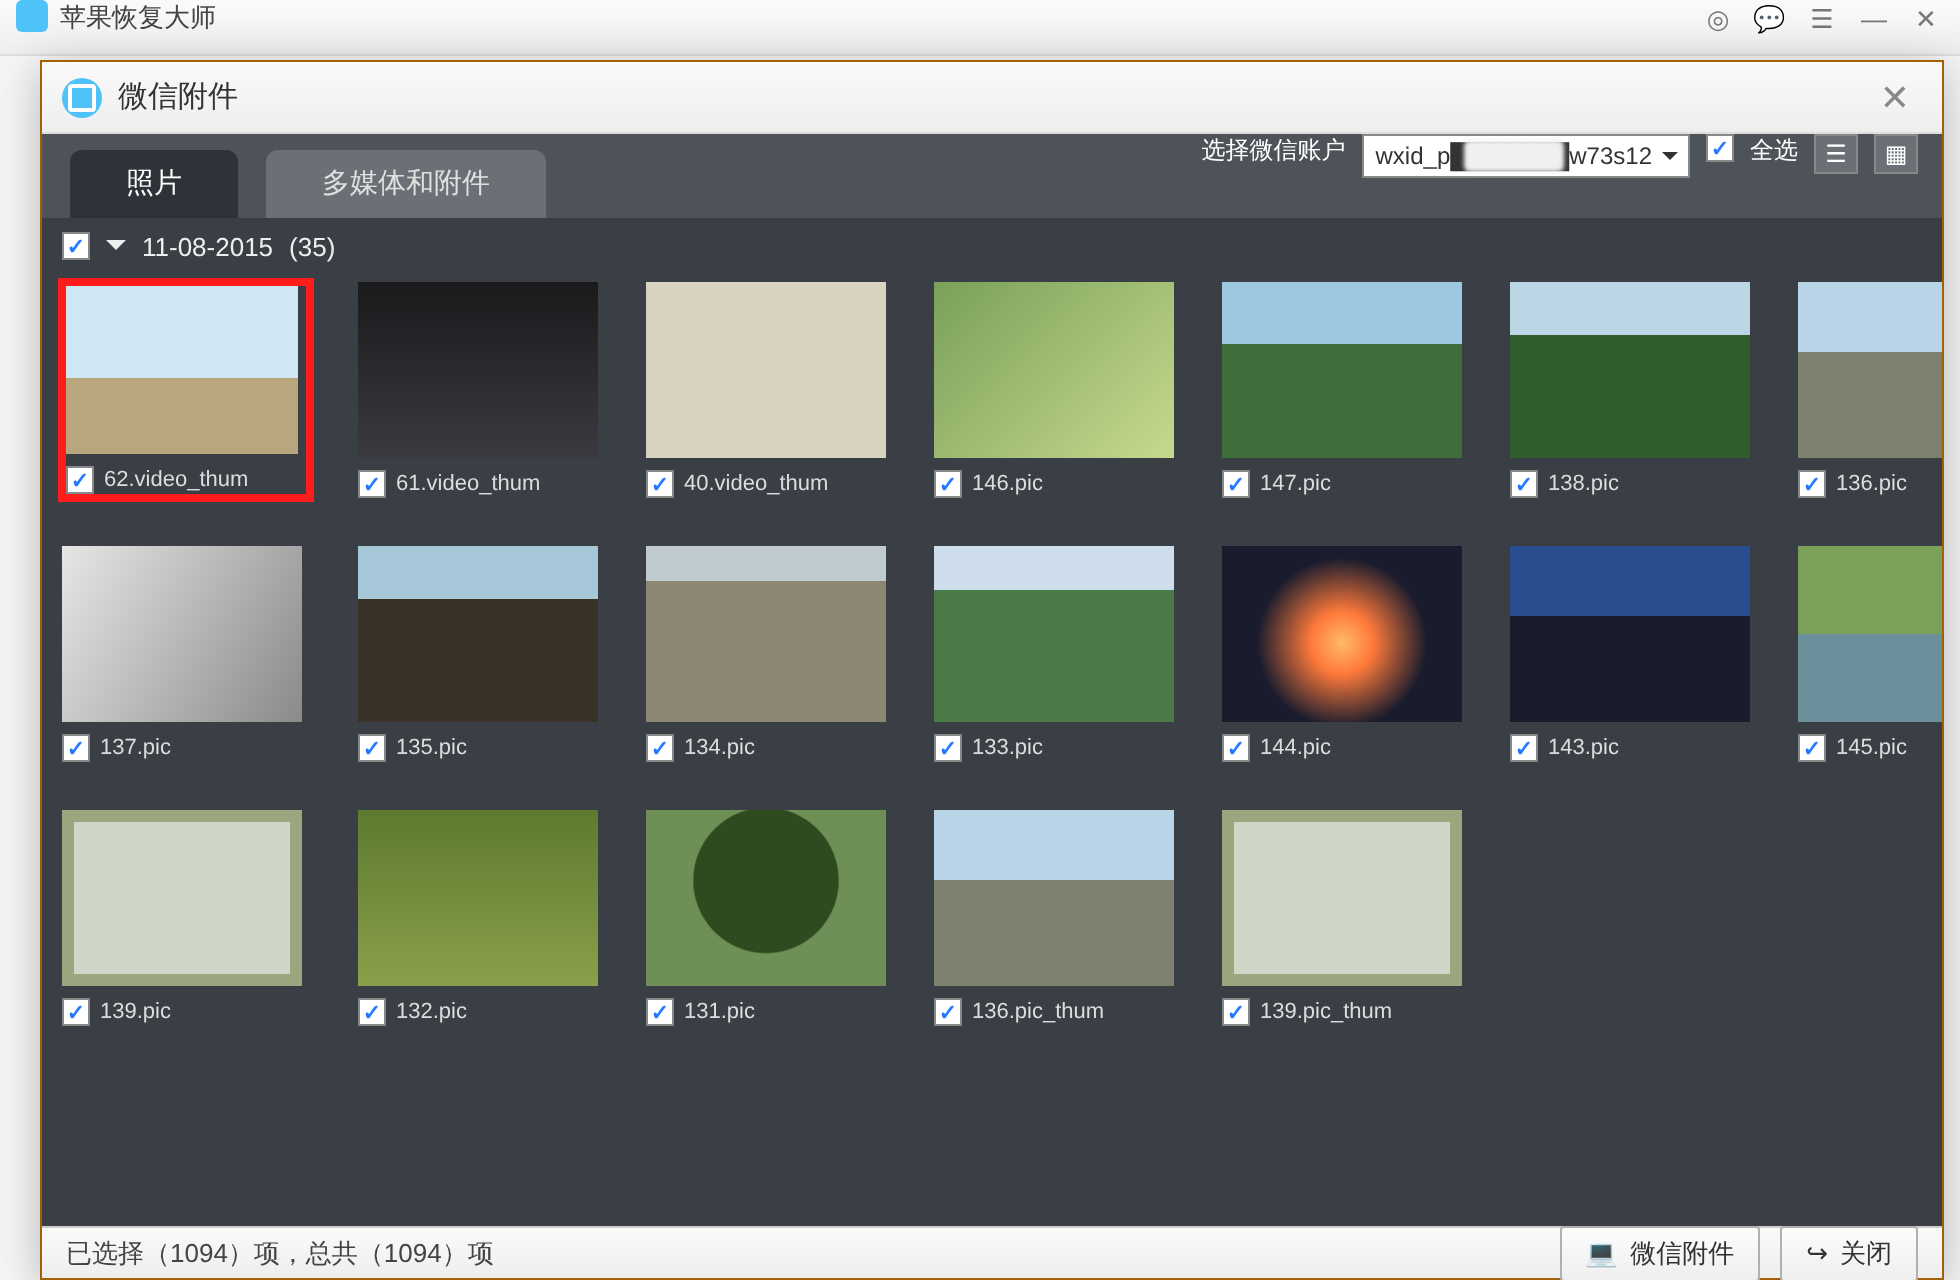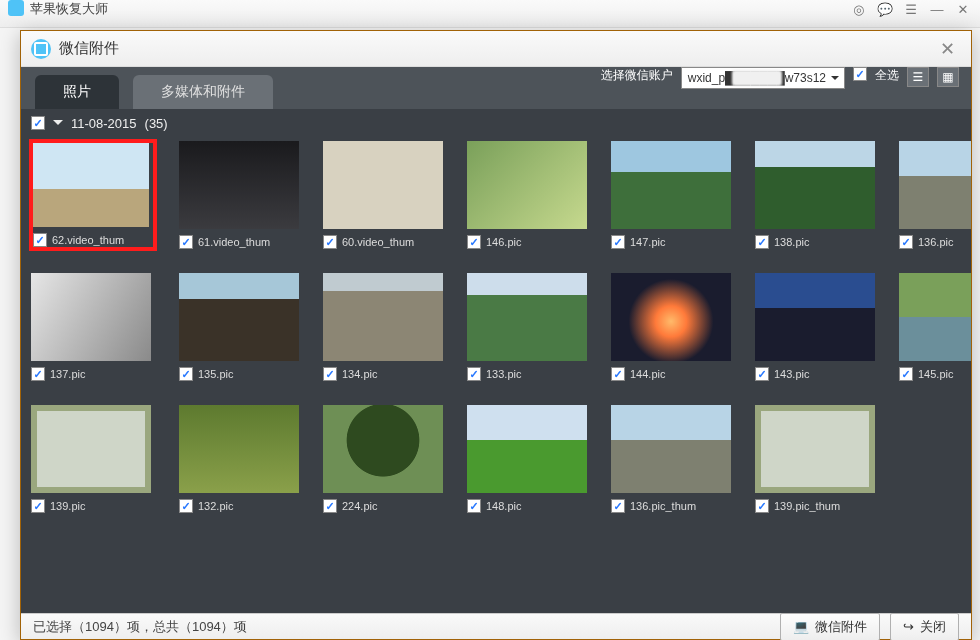--- a/index.html
+++ b/index.html
@@ -122,21 +122,21 @@
             <span class="chk on"></span>
             <span>61.video_thum</span>
           </div>
         </div>
         <div class="cell">
           <div class="thumb">
             <div class="img paper"></div>
           </div>
           <div class="cap">
             <span class="chk on"></span>
-            <span>60.video_thum</span>
+            <span>40.video_thum</span>
           </div>
         </div>
         <div class="cell">
           <div class="thumb">
             <div class="img flowers"></div>
           </div>
           <div class="cap">
             <span class="chk on"></span>
             <span>146.pic</span>
           </div>
@@ -248,30 +248,21 @@
             <span class="chk on"></span>
             <span>132.pic</span>
           </div>
         </div>
         <div class="cell">
           <div class="thumb">
             <div class="img tree"></div>
           </div>
           <div class="cap">
             <span class="chk on"></span>
-            <span>224.pic</span>
-          </div>
-        </div>
-        <div class="cell">
-          <div class="thumb">
-            <div class="img field"></div>
-          </div>
-          <div class="cap">
-            <span class="chk on"></span>
-            <span>148.pic</span>
+            <span>131.pic</span>
           </div>
         </div>
         <div class="cell">
           <div class="thumb">
             <div class="img jeep"></div>
           </div>
           <div class="cap">
             <span class="chk on"></span>
             <span>136.pic_thum</span>
           </div>

